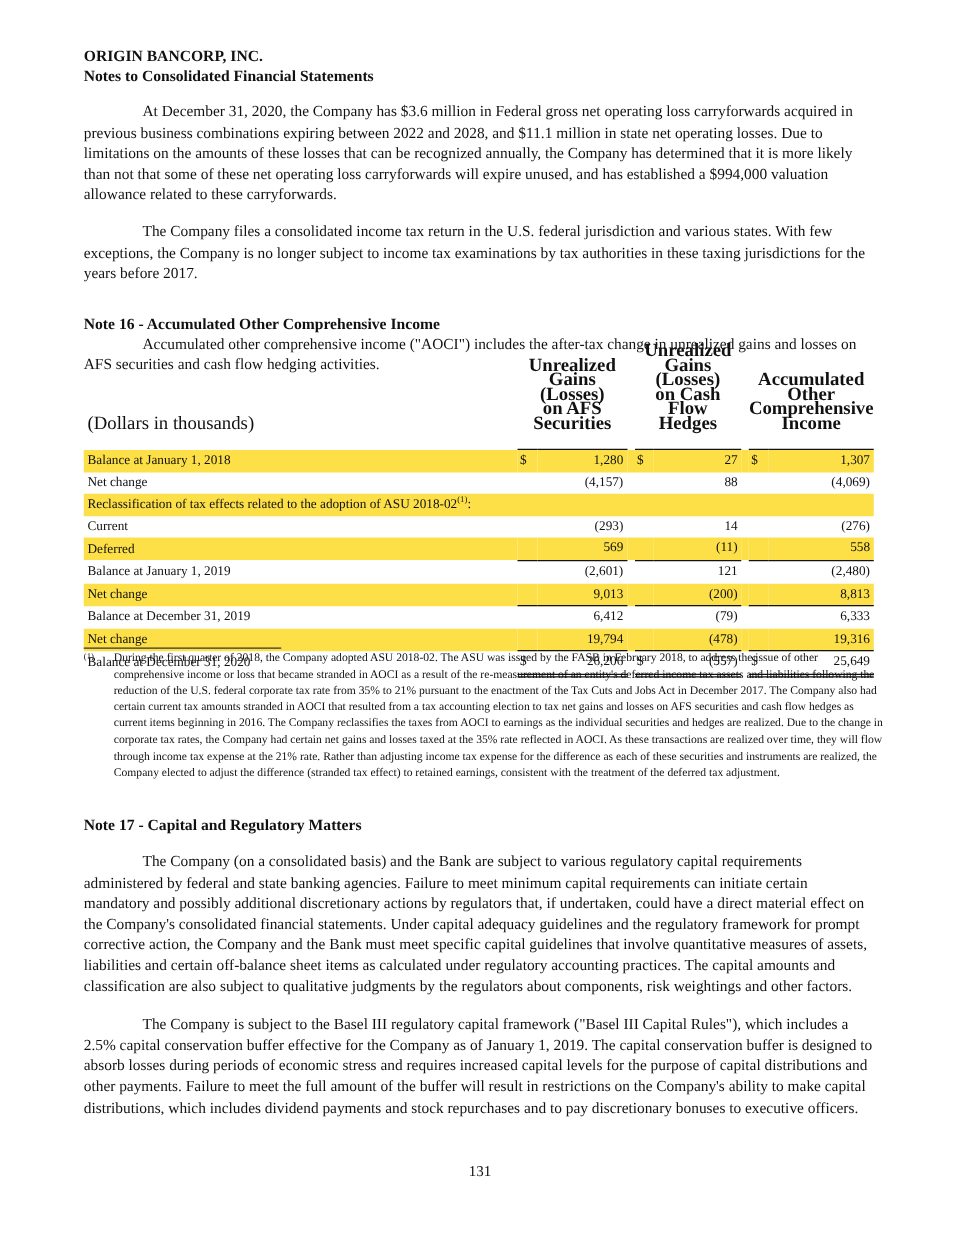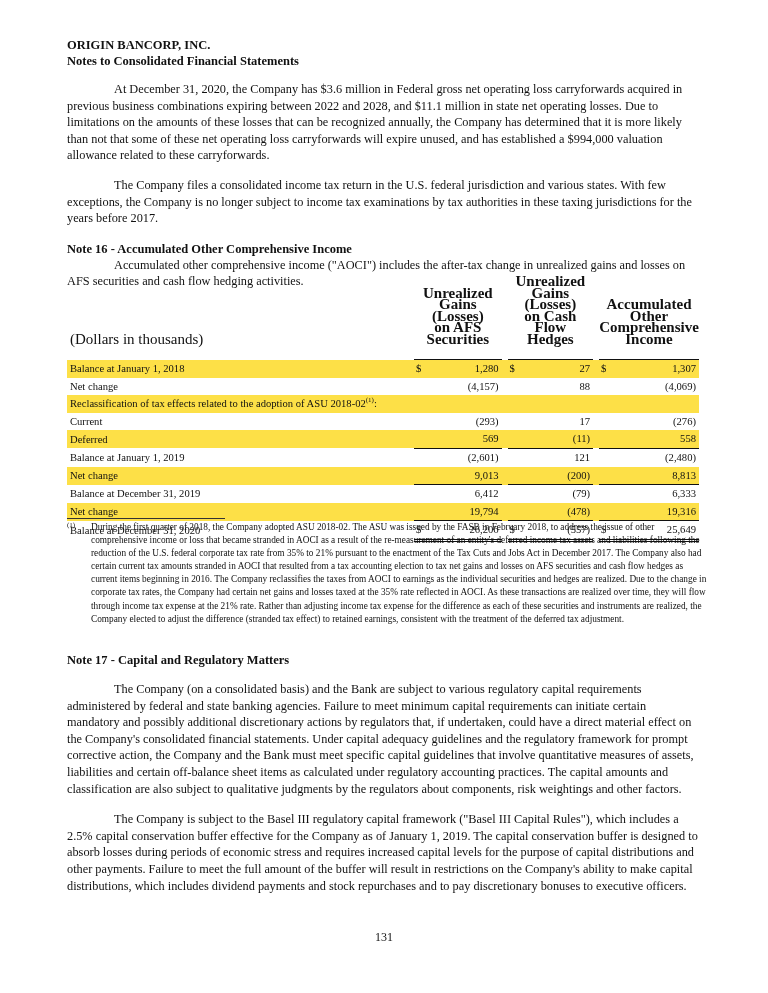--- a/index.html
+++ b/index.html
@@ -31,21 +31,21 @@
 </head>
 <body>
 
 <div class="page">
   <div class="hdr hdr1">ORIGIN BANCORP, INC.</div>
   <div class="hdr">Notes to Consolidated Financial Statements</div>
 
   <p class="body" style="margin-top:12px;">At December 31, 2020, the Company has $3.6 million in Federal gross net operating loss carryforwards acquired in previous business combinations expiring between 2022 and 2028, and $11.1 million in state net operating losses. Due to limitations on the amounts of these losses that can be recognized annually, the Company has determined that it is more likely than not that some of these net operating loss carryforwards will expire unused, and has established a $994,000 valuation allowance related to these carryforwards.</p>
   <p class="body" style="margin-top:13px;">The Company files a consolidated income tax return in the U.S. federal jurisdiction and various states. With few exceptions, the Company is no longer subject to income tax examinations by tax authorities in these taxing jurisdictions for the years before 2017.</p>
 
-  <p class="h-note" style="margin-top:14px;">Note 16 - Accumulated Other Comprehensive Income</p>
+  <p class="h-note" style="margin-top:24px;">Note 16 - Accumulated Other Comprehensive Income</p>
   <p class="body" style="margin-top:0;">Accumulated other comprehensive income ("AOCI") includes the after-tax change in unrealized gains and losses on AFS securities and cash flow hedging activities.</p>
 </div>
 
 <table class="aoci">
   <colgroup>
     <col style="width:352px">
     <col style="width:14px">
       <col style="width:72px">
     <col style="width:6px">
     <col style="width:14px">
@@ -108,21 +108,21 @@
     <tr class="shade">
       <td class="lbl" colspan="9"><span>Reclassification of tax effects related to the adoption of ASU 2018-02</span><sup>(1)</sup><span>:</span></td>
     </tr>
 
     <tr>
       <td class="lbl">Current</td>
       <td class="dol c"></td>
       <td class="num c">(293)</td>
       <td class="gap"></td>
       <td class="dol c"></td>
-      <td class="num c">17</td>
+      <td class="num c">14</td>
       <td class="gap"></td>
       <td class="dol c"></td>
       <td class="num c">(276)</td>
     </tr>
 
     <tr class="shade ub">
       <td class="lbl">Deferred</td>
       <td class="dol c"></td>
       <td class="num c">569</td>
       <td class="gap"></td>

